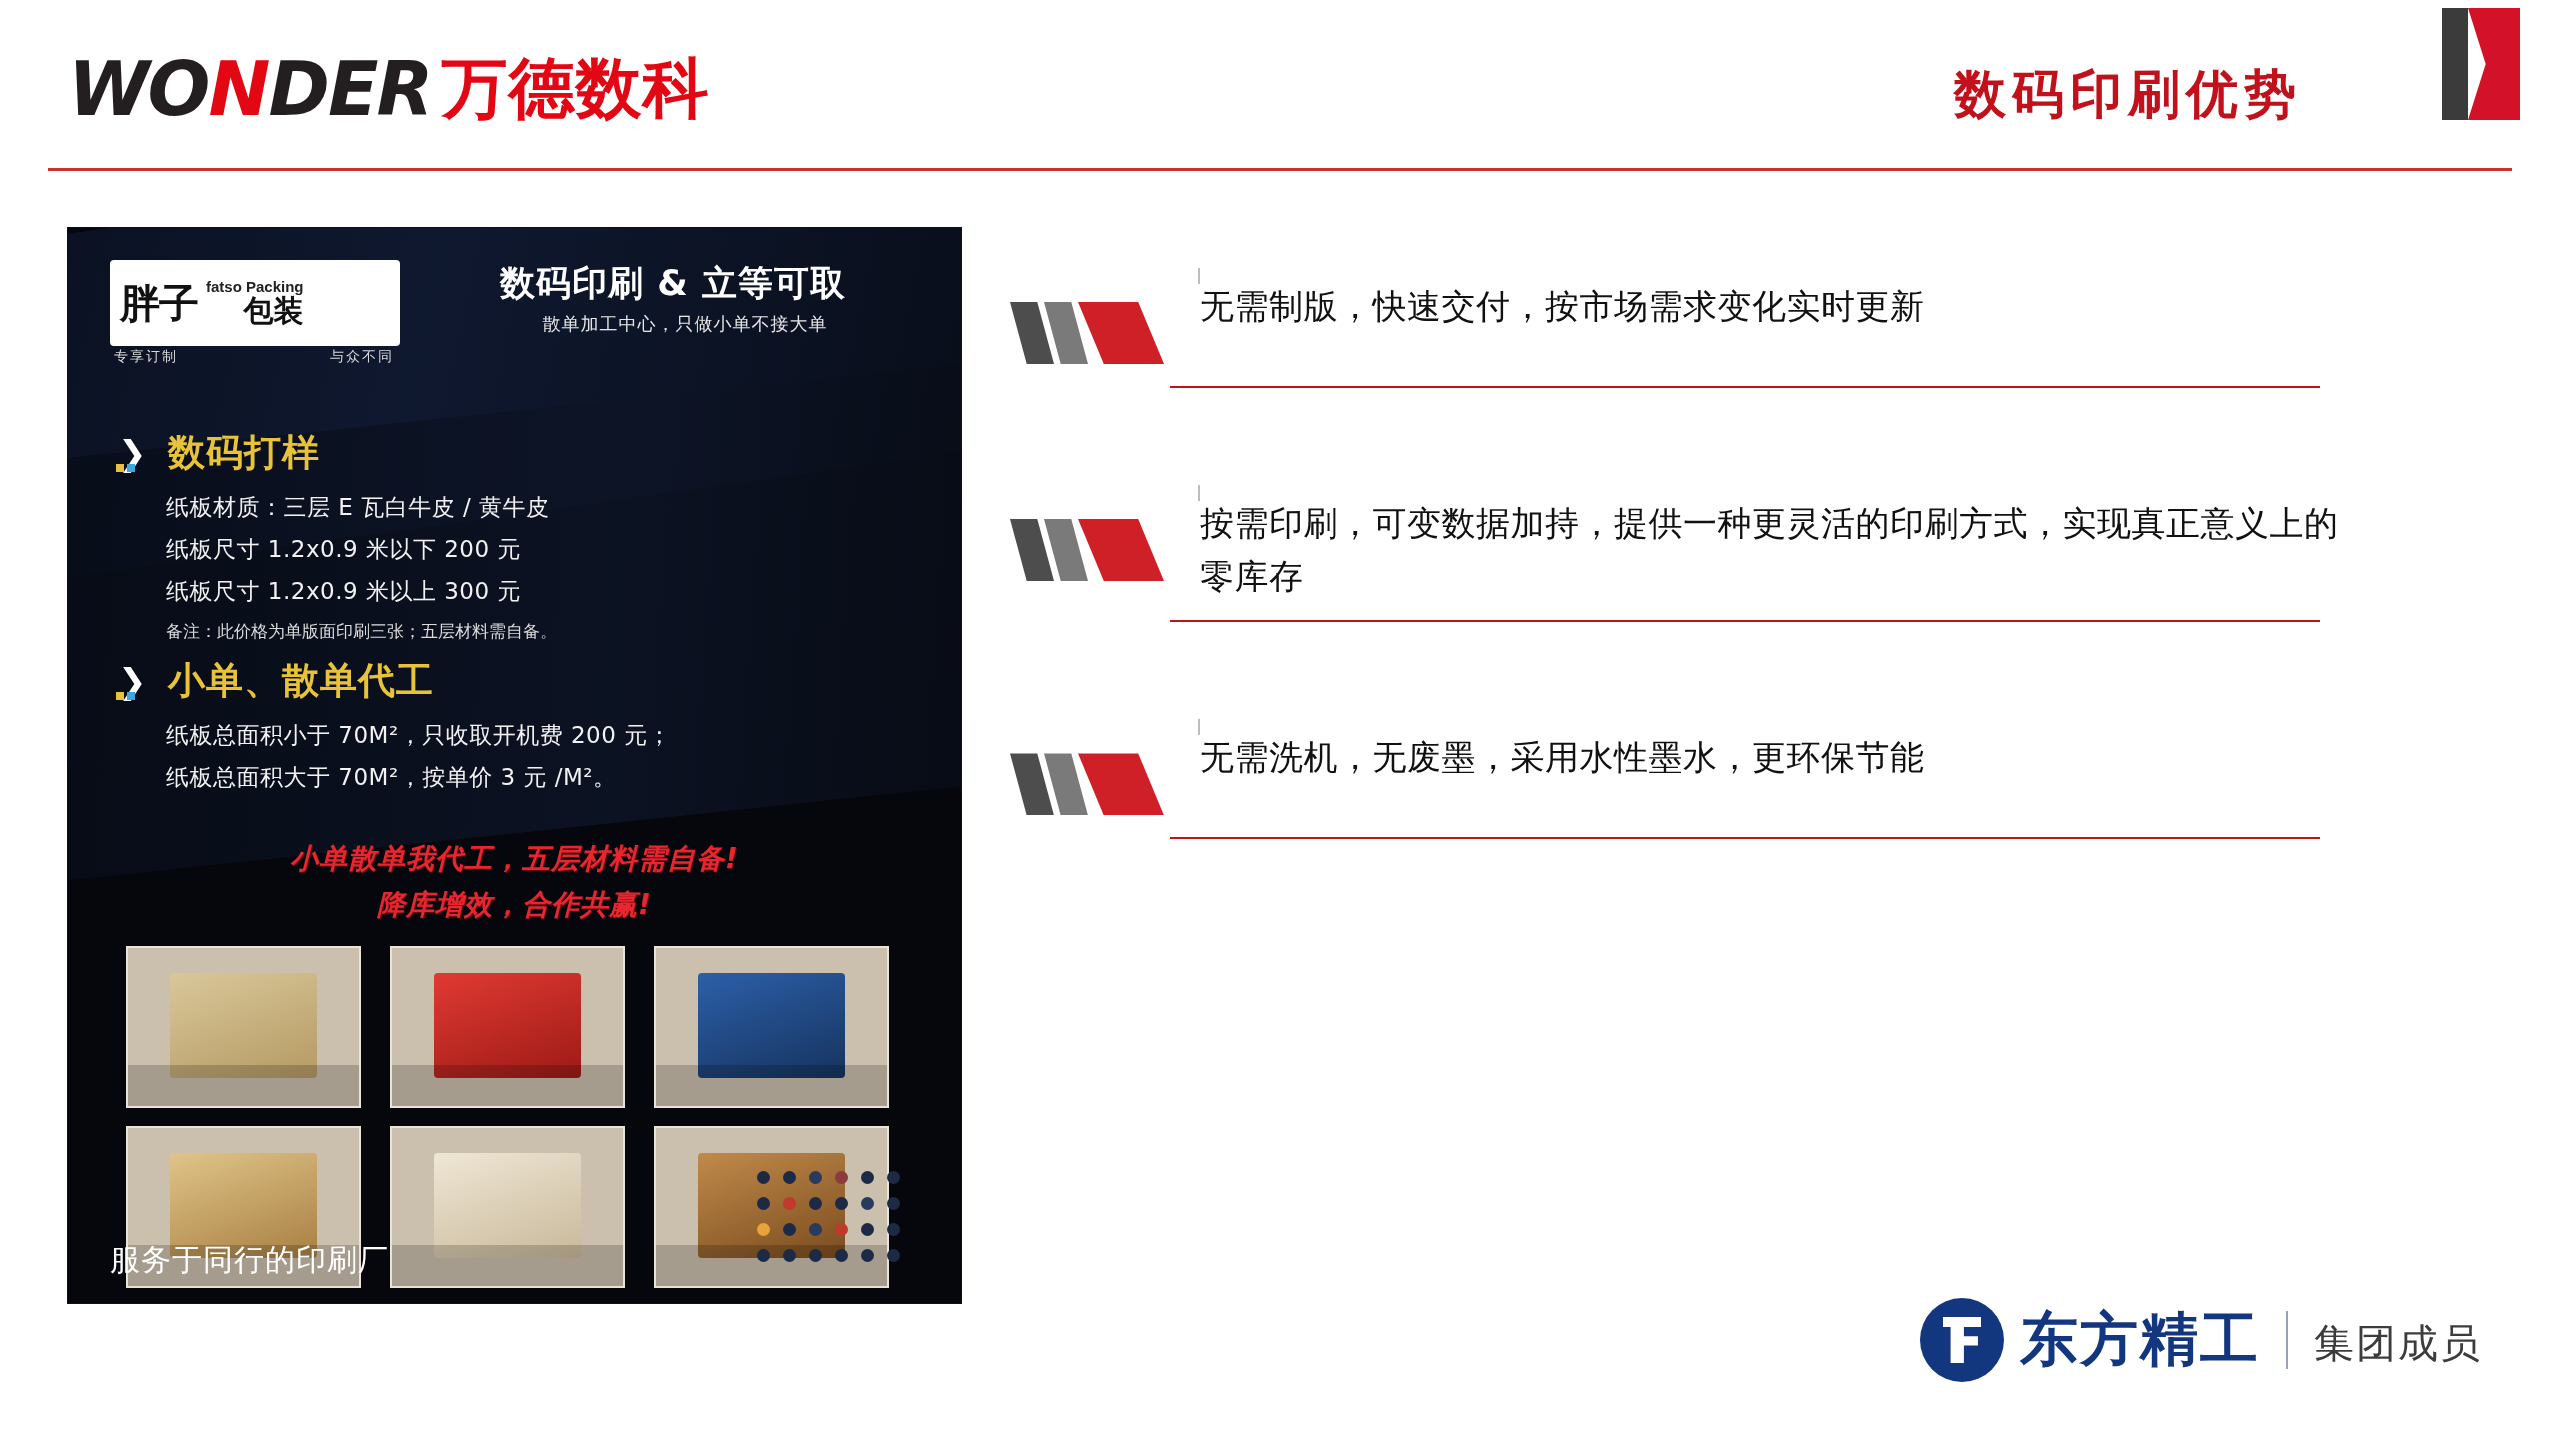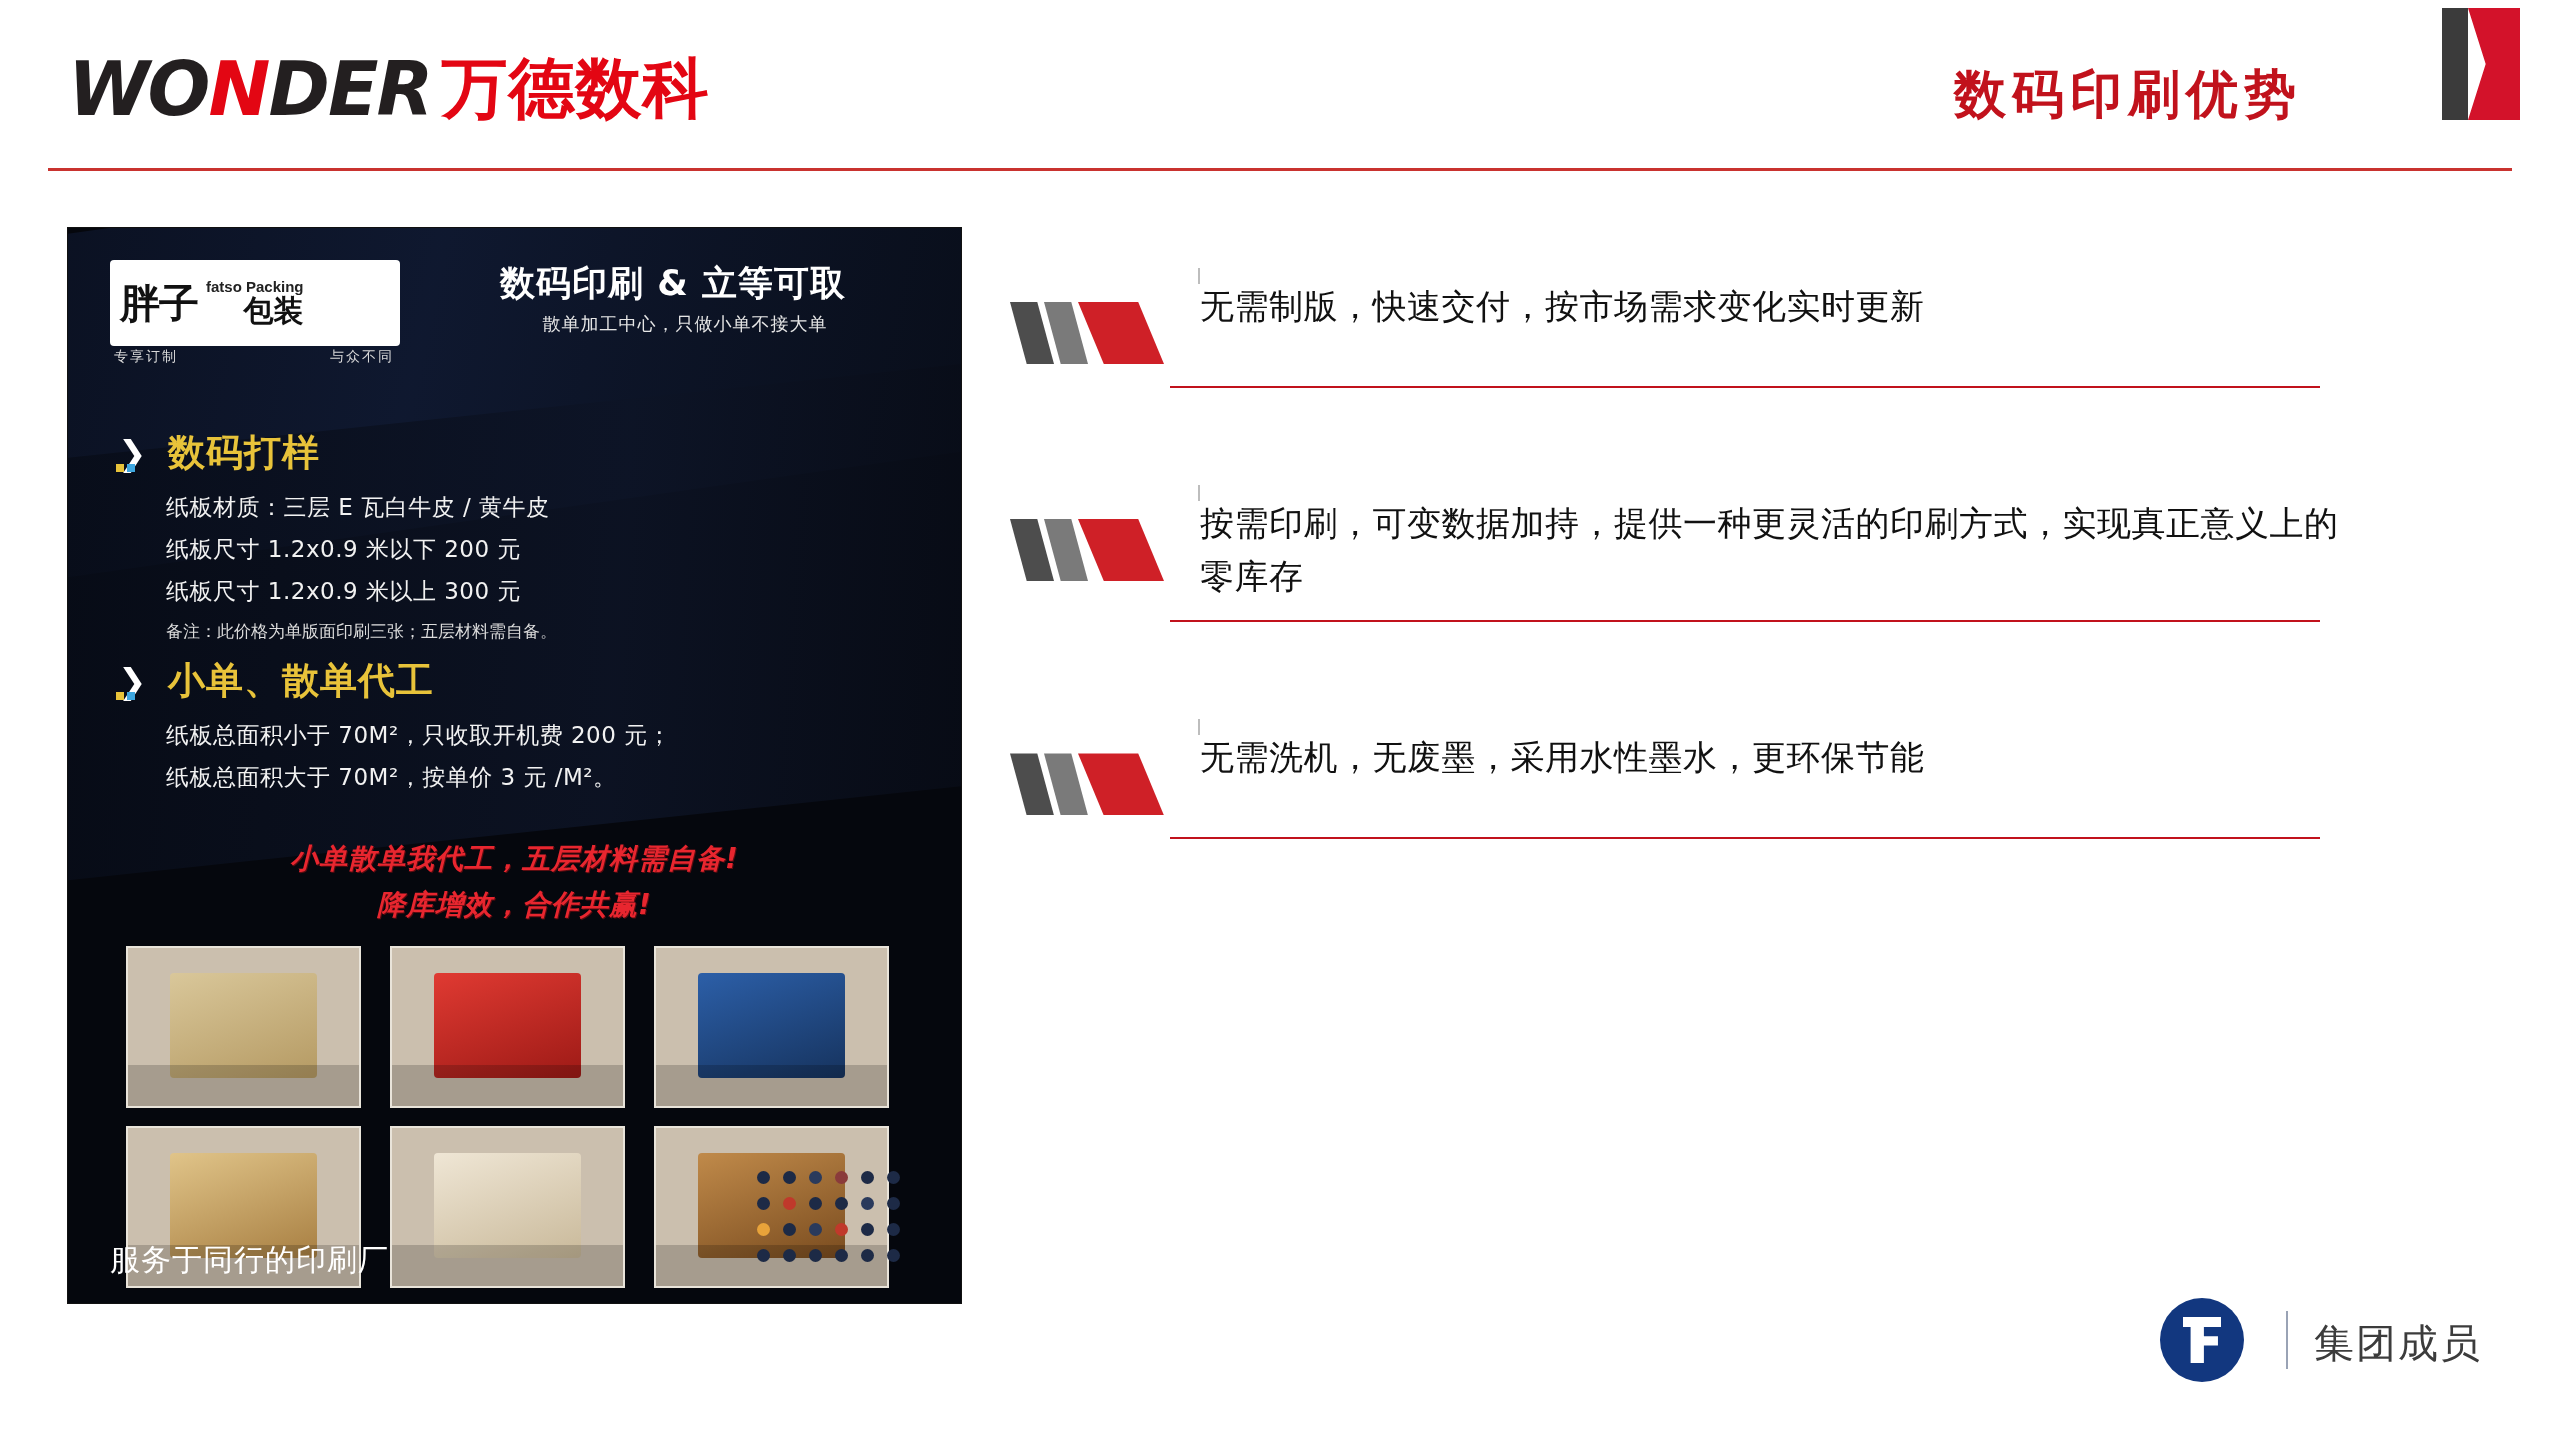--- a/index.html
+++ b/index.html
@@ -523,15 +523,16 @@
         <span class="c3"></span>
     </span>
     <div class="bullet-text">无需洗机，无废墨，采用水性墨水，更环保节能</div>
     <span class="bullet-rule"></span>
   </div>
 
 </div>
 
 <div class="brand">
   <span class="brand-mark"></span>
+  <span class="brand-cn">东方精工</span>
   <span class="brand-div"></span>
   <span class="brand-sub">集团成员</span>
 </div>
 
 </body></html>

